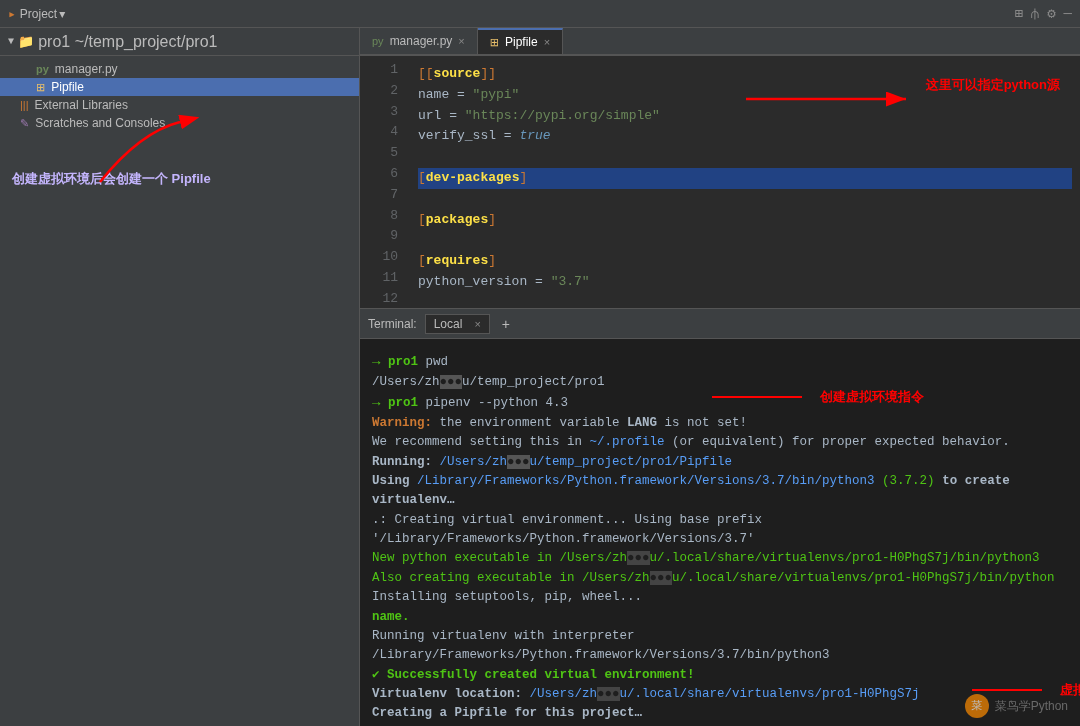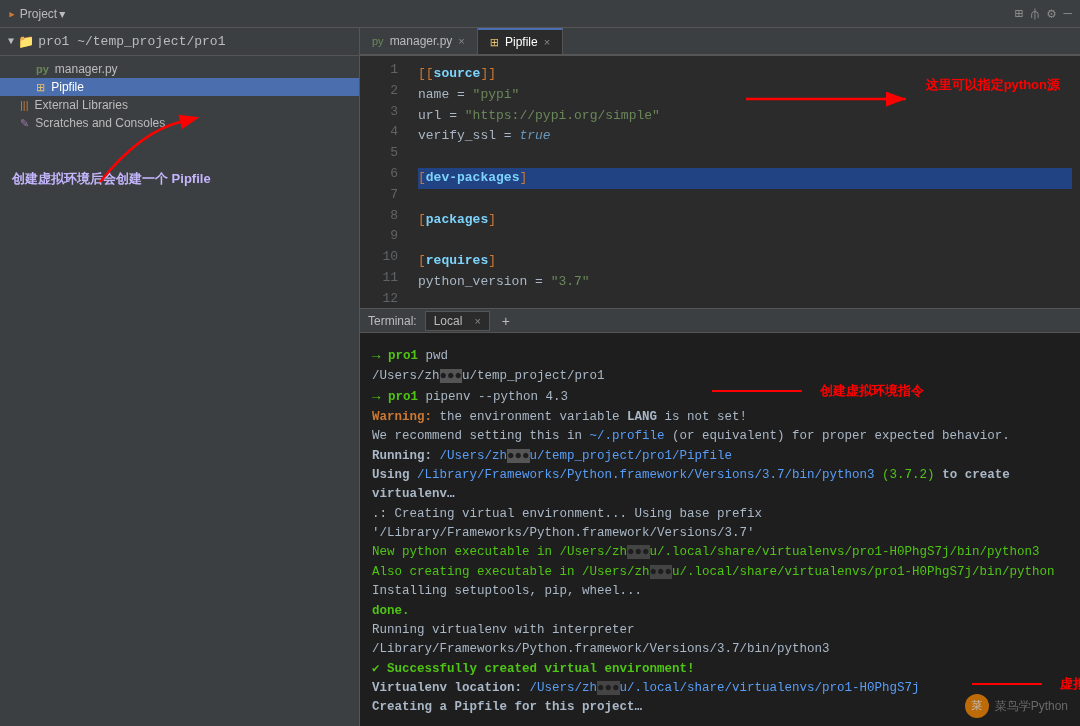--- a/index.html
+++ b/index.html
@@ -141,39 +141,39 @@
     .code-lines {
       margin-left: 50px;
       padding: 4px 8px;
       color: #a9b7c6;
       font-family: 'Courier New', monospace;
       font-size: 13px;
       line-height: 1.6;
     }
 
     .code-line { min-height: 1.6em; }
-    .kw-section { color: #7dd3fc; font-weight: bold; margin-top: 10px; }
+    .kw-section { color: #fde047; font-weight: bold; margin-top: 10px; }
     .kw-bracket { color: #cc7832; }
     .kw-string { color: #6a8759; }
     .kw-key { color: #a9b7c6; }
     .kw-italic { font-style: italic; color: #6897bb; }
     .highlight-line { background: #214283; }
 
     
     .terminal-area {
       background: #1e1e1e;
       border-top: 1px solid #555;
       height: 418px;
       flex-shrink: 0;
       display: flex;
       flex-direction: column;
     }
     .terminal-header {
       background: #3c3f41;
-      height: 24px;
+      height: 30px;
       display: flex;
       align-items: center;
       padding: 0 8px;
       gap: 8px;
       border-bottom: 1px solid #555;
     }
     .terminal-tab {
       background: #2b2b2b;
       color: #bbbbbb;
       font-family: Arial, sans-serif;
@@ -250,21 +250,21 @@
 
 <div class="main-layout">
 
   <div class="sidebar">
 
     <div class="sidebar-top">
 
       <div class="sidebar-header">
         <span style="color:#bbbbbb;font-size:10px;margin-right:4px;">▼</span>
         <span style="color:#e8bf6a;margin-right:4px;">📁</span>
-        <span style="color:#bbbbbb;font-family:Liberation Mono, monospace;font-size:13px;cursor:pointer;">pro1  ~/temp_project/pro1</span>
+        <span style="color:#bbbbbb;font-family:Liberation Sans, sans-serif;font-size:16px;cursor:pointer;">pro1  ~/temp_project/pro1</span>
       </div>
 
       <div class="sidebar-content">
 
         <div class="tree-item level2">
           <span style="color:#6a8759;font-size:11px;font-weight:bold;margin-right:2px;">py</span>
           <span style="font-family:Arial,sans-serif;font-size:12px;color:#bbbbbb;">manager.py</span>
         </div>
 
         <div class="tree-item level2 selected">
@@ -458,21 +458,21 @@
 
         <div>
           <span class="term-green">Also creating executable in /Users/zh</span><span style="background:#444;color:#1e1e1e;">●●●</span><span class="term-green">u/.local/share/virtualenvs/pro1-H0PhgS7j/bin/python</span>
         </div>
 
         <div>
           <span class="term-normal">Installing setuptools, pip, wheel...</span>
         </div>
 
         <div>
-          <span class="term-green term-bold">done.</span>
+          <span class="term-green term-bold">name.</span>
         </div>
 
         <div>
           <span class="term-normal">Running virtualenv with interpreter /Library/Frameworks/Python.framework/Versions/3.7/bin/python3</span>
         </div>
 
         <div>
           <span class="term-green term-bold">✔ Successfully created virtual environment!</span>
         </div>
 

